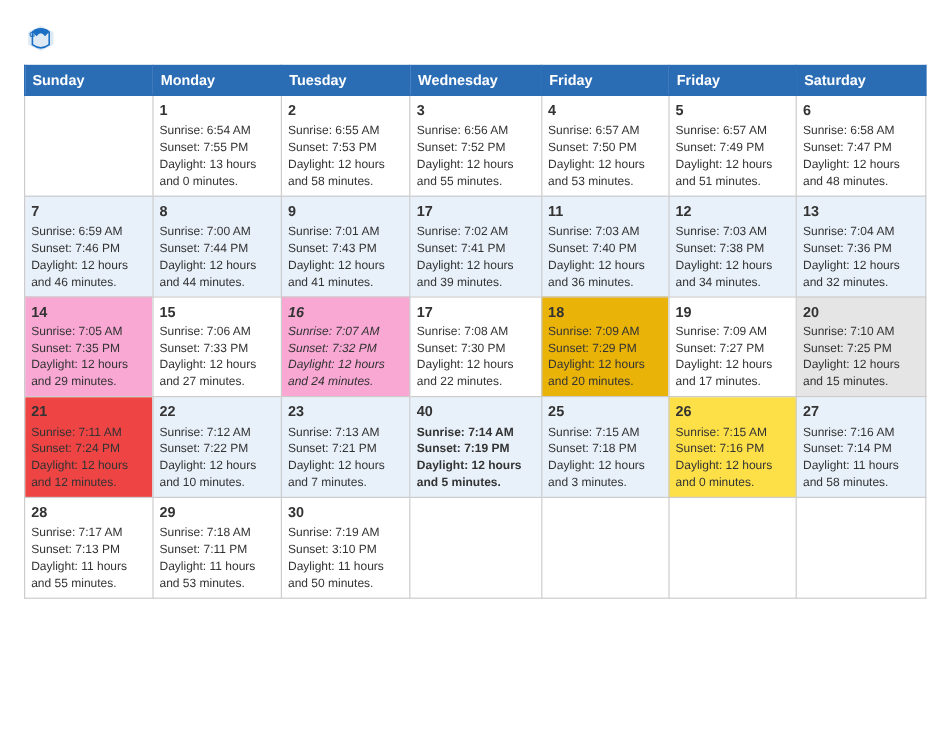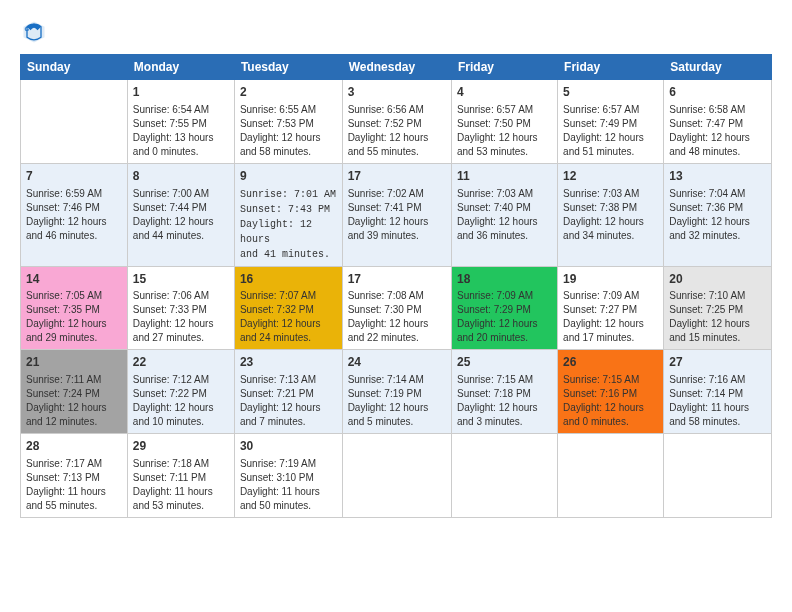--- a/index.html
+++ b/index.html
@@ -152,21 +152,21 @@
         </tr>
         <tr>
           <td style="background: rgb(232, 240, 249);"><span class="day-num">7</span><span style="white-space: pre-line;">Sunrise: 6:59 AM
 Sunset: 7:46 PM
 Daylight: 12 hours
 and 46 minutes.</span></td>
           <td style="background: rgb(232, 240, 249);"><span class="day-num">8</span><span style="white-space: pre-line;">Sunrise: 7:00 AM
 Sunset: 7:44 PM
 Daylight: 12 hours
 and 44 minutes.</span></td>
-          <td style="background: rgb(232, 240, 249);"><span class="day-num">9</span><span style="white-space: pre-line; font-family: Liberation Mono, monospace;">Sunrise: 7:01 AM
+          <td style="background: rgb(232, 240, 249);"><span class="day-num">9</span><span style="white-space: pre-line;">Sunrise: 7:01 AM
 Sunset: 7:43 PM
 Daylight: 12 hours
 and 41 minutes.</span></td>
           <td style="background: rgb(232, 240, 249);"><span class="day-num">17</span><span style="white-space: pre-line;">Sunrise: 7:02 AM
 Sunset: 7:41 PM
 Daylight: 12 hours
 and 39 minutes.</span></td>
           <td style="background: rgb(232, 240, 249);"><span class="day-num">11</span><span style="white-space: pre-line;">Sunrise: 7:03 AM
 Sunset: 7:40 PM
 Daylight: 12 hours
@@ -182,63 +182,63 @@
         </tr>
         <tr>
           <td style="background: #f9a8d4;"><span class="day-num">14</span><span style="white-space: pre-line;">Sunrise: 7:05 AM
 Sunset: 7:35 PM
 Daylight: 12 hours
 and 29 minutes.</span></td>
           <td style="background: rgb(255, 255, 255);"><span class="day-num">15</span><span style="white-space: pre-line;">Sunrise: 7:06 AM
 Sunset: 7:33 PM
 Daylight: 12 hours
 and 27 minutes.</span></td>
-          <td style="background: #eab308;"><span class="day-num">16</span><span style="white-space: pre-line;">Sunrise: 7:07 AM
+          <td style="background: #f9a8d4; font-style: italic;"><span class="day-num">16</span><span style="white-space: pre-line;">Sunrise: 7:07 AM
 Sunset: 7:32 PM
 Daylight: 12 hours
 and 24 minutes.</span></td>
           <td style="background: rgb(255, 255, 255);"><span class="day-num">17</span><span style="white-space: pre-line;">Sunrise: 7:08 AM
 Sunset: 7:30 PM
 Daylight: 12 hours
 and 22 minutes.</span></td>
-          <td style="background: #22c55e;"><span class="day-num">18</span><span style="white-space: pre-line;">Sunrise: 7:09 AM
+          <td style="background: #eab308;"><span class="day-num">18</span><span style="white-space: pre-line;">Sunrise: 7:09 AM
 Sunset: 7:29 PM
 Daylight: 12 hours
 and 20 minutes.</span></td>
           <td style="background: rgb(255, 255, 255); margin-left: 40px;"><span class="day-num">19</span><span style="white-space: pre-line;">Sunrise: 7:09 AM
 Sunset: 7:27 PM
 Daylight: 12 hours
 and 17 minutes.</span></td>
           <td style="background: #e5e5e5;"><span class="day-num">20</span><span style="white-space: pre-line;">Sunrise: 7:10 AM
 Sunset: 7:25 PM
 Daylight: 12 hours
 and 15 minutes.</span></td>
         </tr>
         <tr>
-          <td style="background: #a3a3a3;"><span class="day-num">21</span><span style="white-space: pre-line;">Sunrise: 7:11 AM
+          <td style="background: #ef4444;"><span class="day-num">21</span><span style="white-space: pre-line;">Sunrise: 7:11 AM
 Sunset: 7:24 PM
 Daylight: 12 hours
 and 12 minutes.</span></td>
           <td style="background: rgb(232, 240, 249);"><span class="day-num">22</span><span style="white-space: pre-line;">Sunrise: 7:12 AM
 Sunset: 7:22 PM
 Daylight: 12 hours
 and 10 minutes.</span></td>
           <td style="background: rgb(232, 240, 249); margin-left: 20px;"><span class="day-num">23</span><span style="white-space: pre-line;">Sunrise: 7:13 AM
 Sunset: 7:21 PM
 Daylight: 12 hours
 and 7 minutes.</span></td>
-          <td style="background: rgb(232, 240, 249);"><span class="day-num">24</span><span style="white-space: pre-line;">Sunrise: 7:14 AM
+          <td style="background: rgb(232, 240, 249);"><span class="day-num">40</span><span style="white-space: pre-line; font-weight: bold;">Sunrise: 7:14 AM
 Sunset: 7:19 PM
 Daylight: 12 hours
 and 5 minutes.</span></td>
           <td style="background: rgb(232, 240, 249);"><span class="day-num">25</span><span style="white-space: pre-line;">Sunrise: 7:15 AM
 Sunset: 7:18 PM
 Daylight: 12 hours
 and 3 minutes.</span></td>
-          <td style="background: #f97316;"><span class="day-num">26</span><span style="white-space: pre-line;">Sunrise: 7:15 AM
+          <td style="background: #fde047;"><span class="day-num">26</span><span style="white-space: pre-line;">Sunrise: 7:15 AM
 Sunset: 7:16 PM
 Daylight: 12 hours
 and 0 minutes.</span></td>
           <td style="background: rgb(232, 240, 249);"><span class="day-num">27</span><span style="white-space: pre-line;">Sunrise: 7:16 AM
 Sunset: 7:14 PM
 Daylight: 11 hours
 and 58 minutes.</span></td>
         </tr>
         <tr>
           <td style="background: rgb(255, 255, 255);"><span class="day-num">28</span><span style="white-space: pre-line;">Sunrise: 7:17 AM

